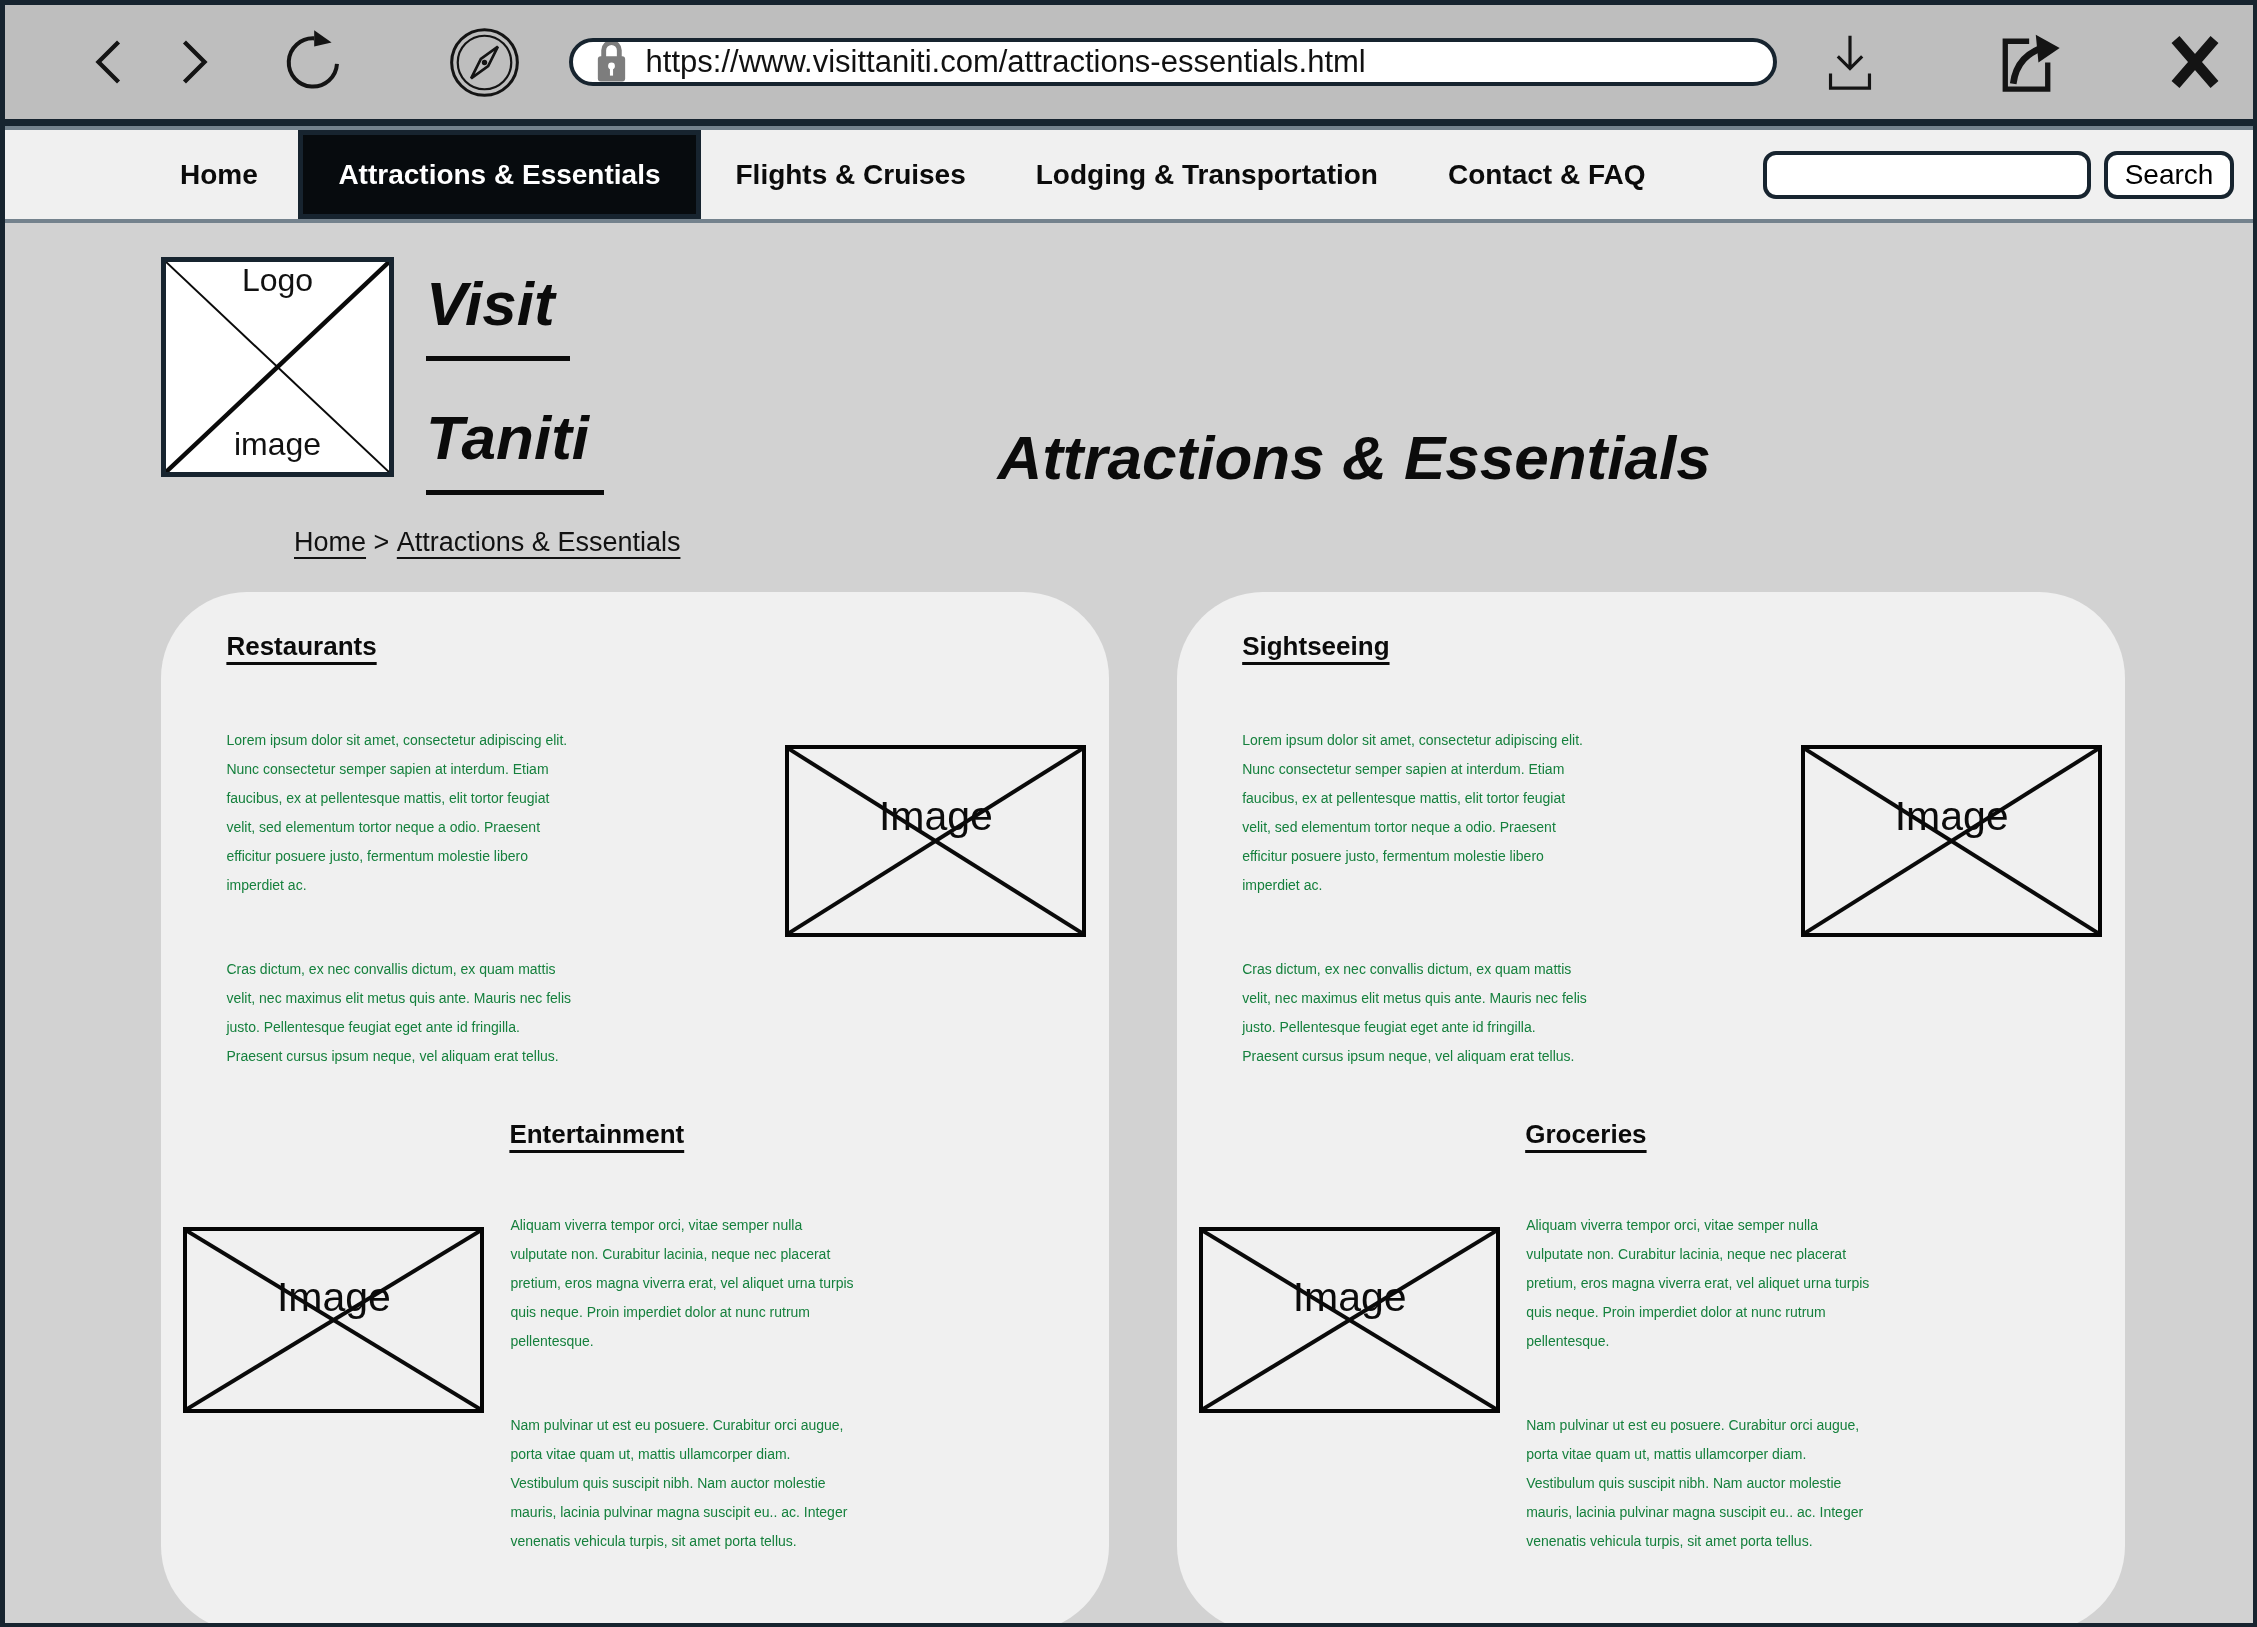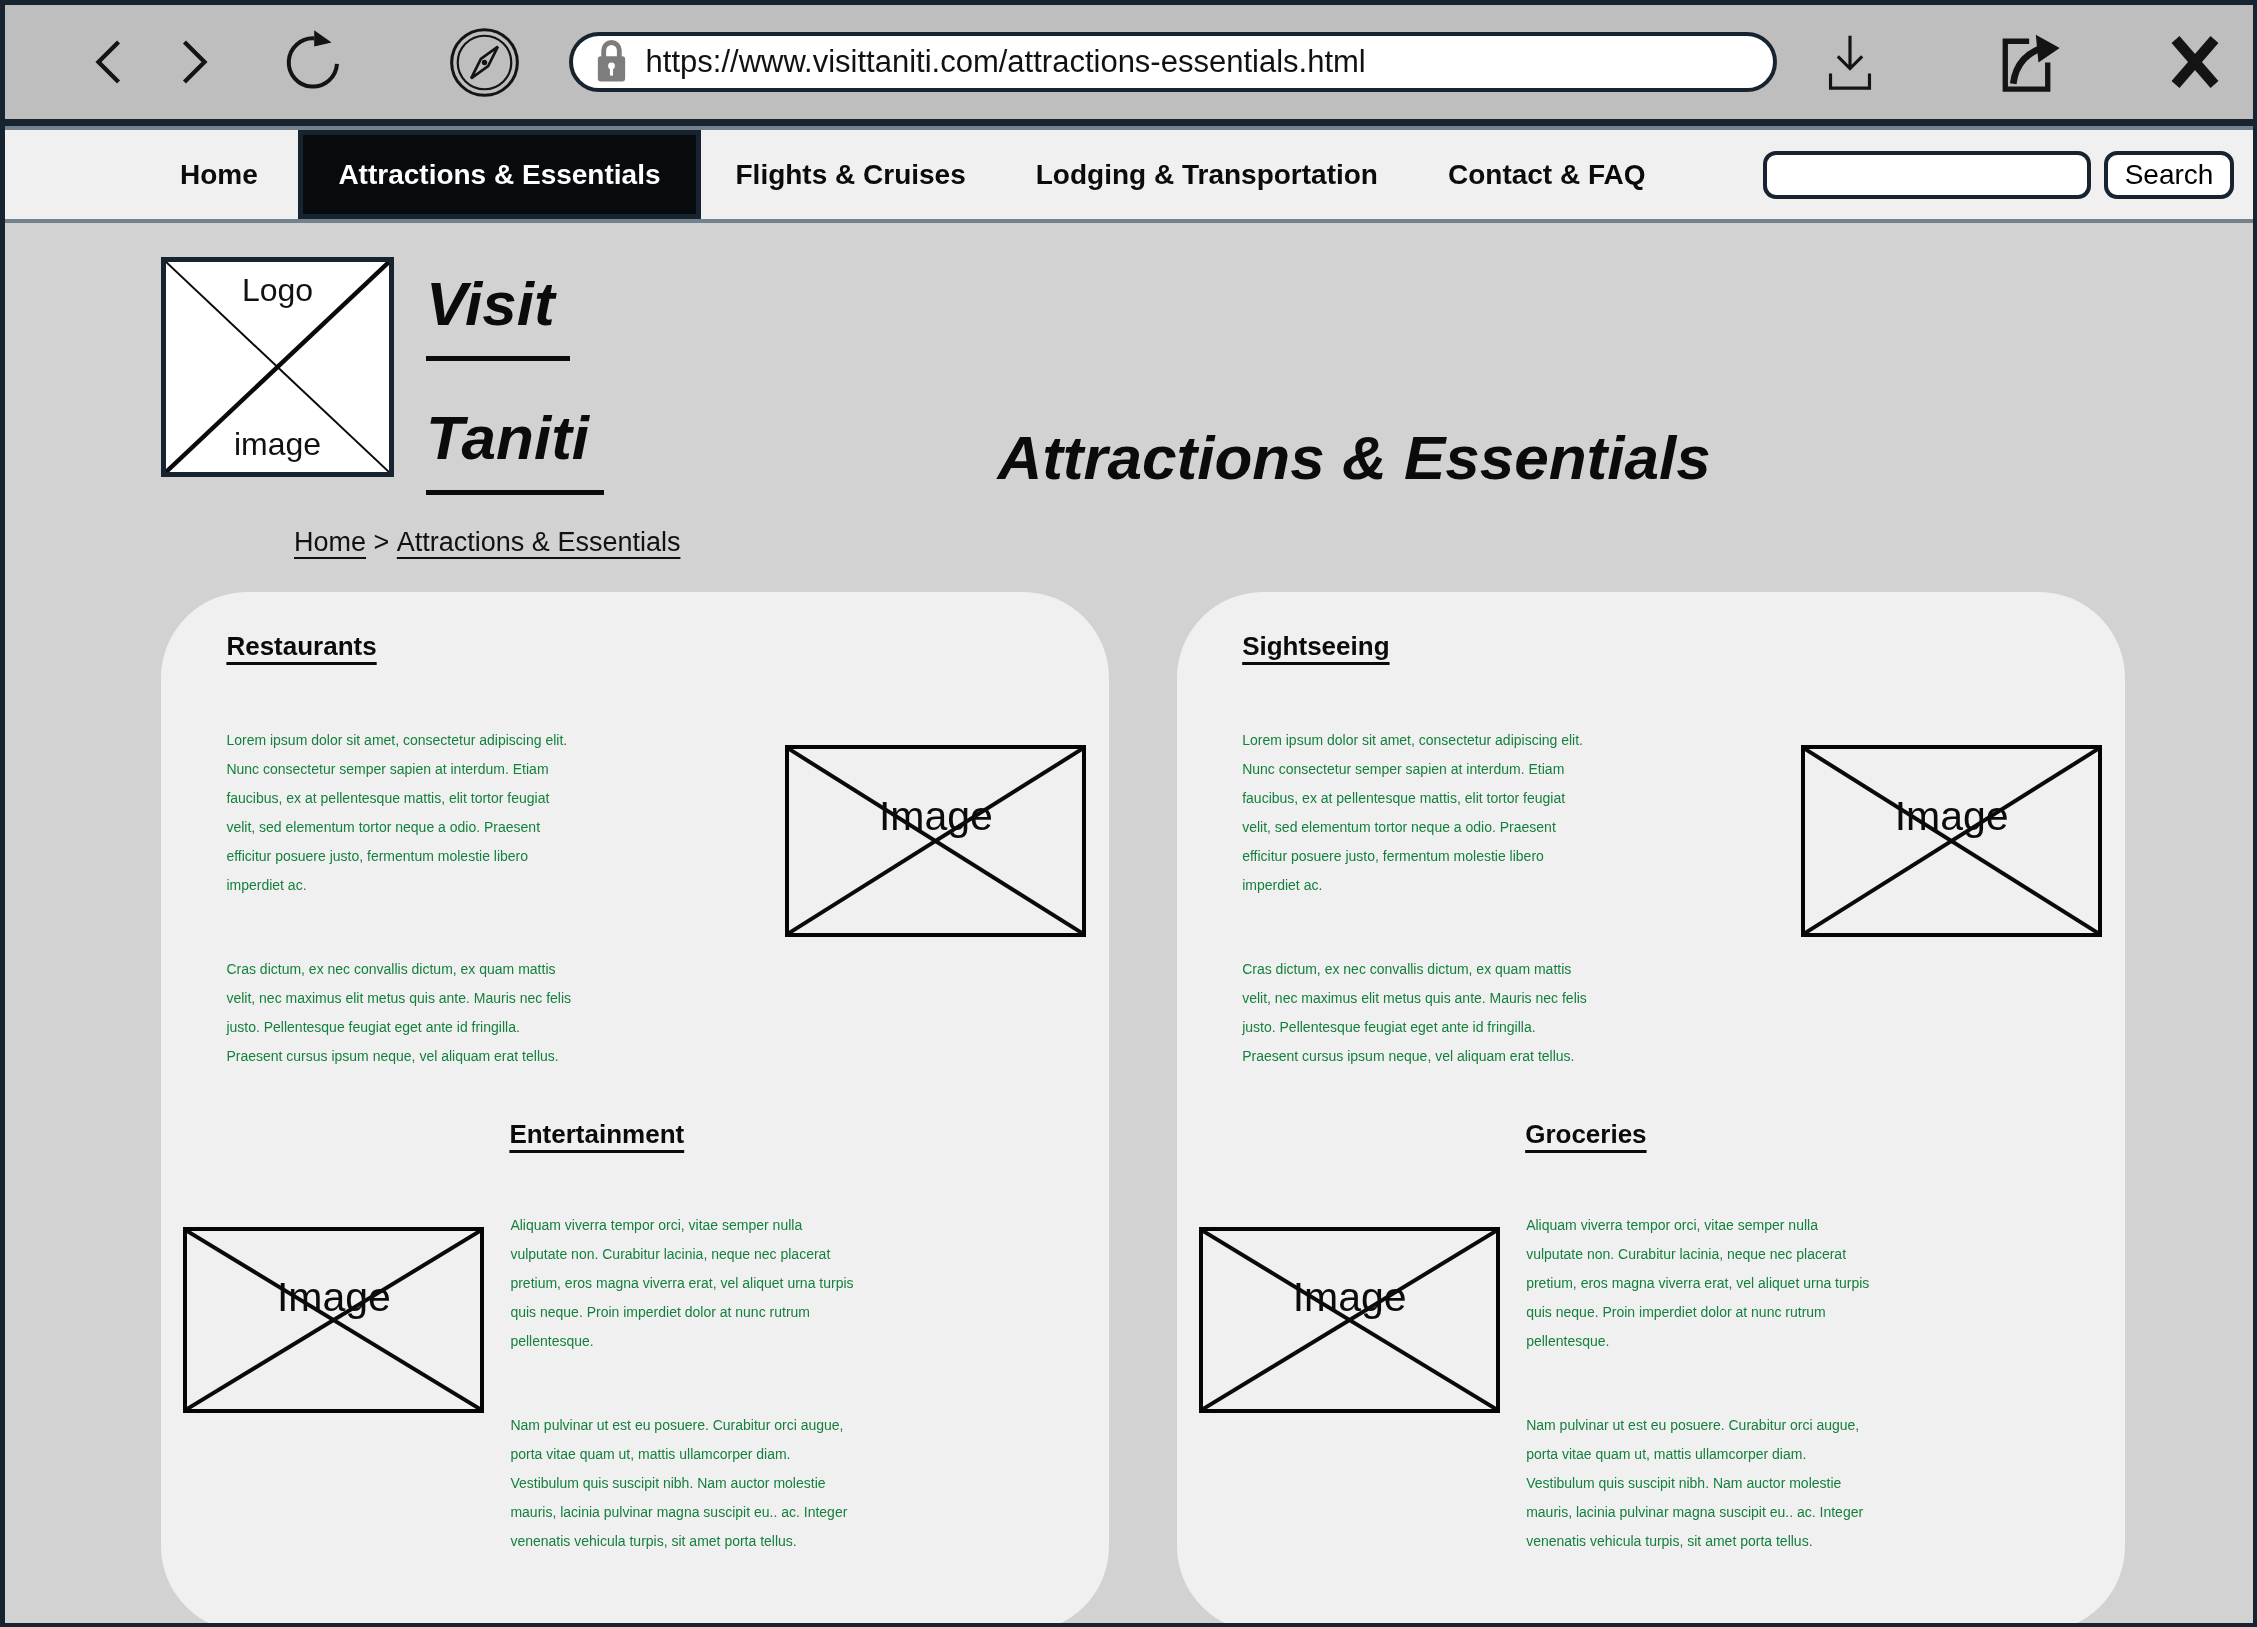--- a/index.html
+++ b/index.html
@@ -14,21 +14,21 @@
   
   .browser-bar{
     height:121px; flex:0 0 121px;
     background:#BEBEBE;
     border-bottom:7.5px solid #17242F;
     display:flex; align-items:center;
     padding-left:82px; padding-right:28px;
   }
   .chrome-btn{ display:flex; align-items:center; justify-content:center; cursor:pointer; }
   .url-bar{
-    flex:1; max-width:1249px; height:60px;
+    flex:1; max-width:1249px; height:48px;
     margin-left:48px;
     background:#FFFFFF;
     border:4.7px solid #17242F; border-radius:30px;
     display:flex; align-items:center;
     padding:0 18.6px; overflow:hidden;
   }
   .url-text{ font-size:31px; color:#111; margin-left:15px; white-space:nowrap; }
   
   .nav-bar{
     height:97px; flex:0 0 97px;
@@ -56,21 +56,21 @@
     background:#fff; font-size:28px; font-weight:normal;
     font-family:"Liberation Sans", sans-serif; cursor:pointer;
   }
   
   .main{ flex:1; background:#D2D2D2; }
   .header-row{ display:flex; padding:34px 149px 0 156px; }
   .xbox{ position:relative; background:#fff; }
   .xbox svg{ position:absolute; inset:0; width:100%; height:100%; }
   .logo-box{ width:233px; height:220px; border:5.6px solid #17242F; flex:0 0 233px; }
   .logo-label{ position:absolute; left:0; right:0; text-align:center; font-size:32px; color:#111; }
-  .logo-label.top{ top:10px; } .logo-label.bot{ bottom:9.3px; }
+  .logo-label.top{ top:0; } .logo-label.bot{ bottom:9.3px; }
   .site-title{ margin-left:32px; margin-top:11.2px; display:flex; flex-direction:column; }
   .site-title span{
     font-size:62px; font-weight:900; font-style:italic; color:#0b0b0b;
     border-bottom:5.6px solid #0b0b0b; padding-bottom:17px; padding-right:15px;
     width:fit-content;
   }
   .site-title span + span{ margin-top:41px; }
   .page-title{
     flex:1; align-self:flex-end; text-align:center;
     font-size:62px; font-weight:900; font-style:italic; color:#0b0b0b;

